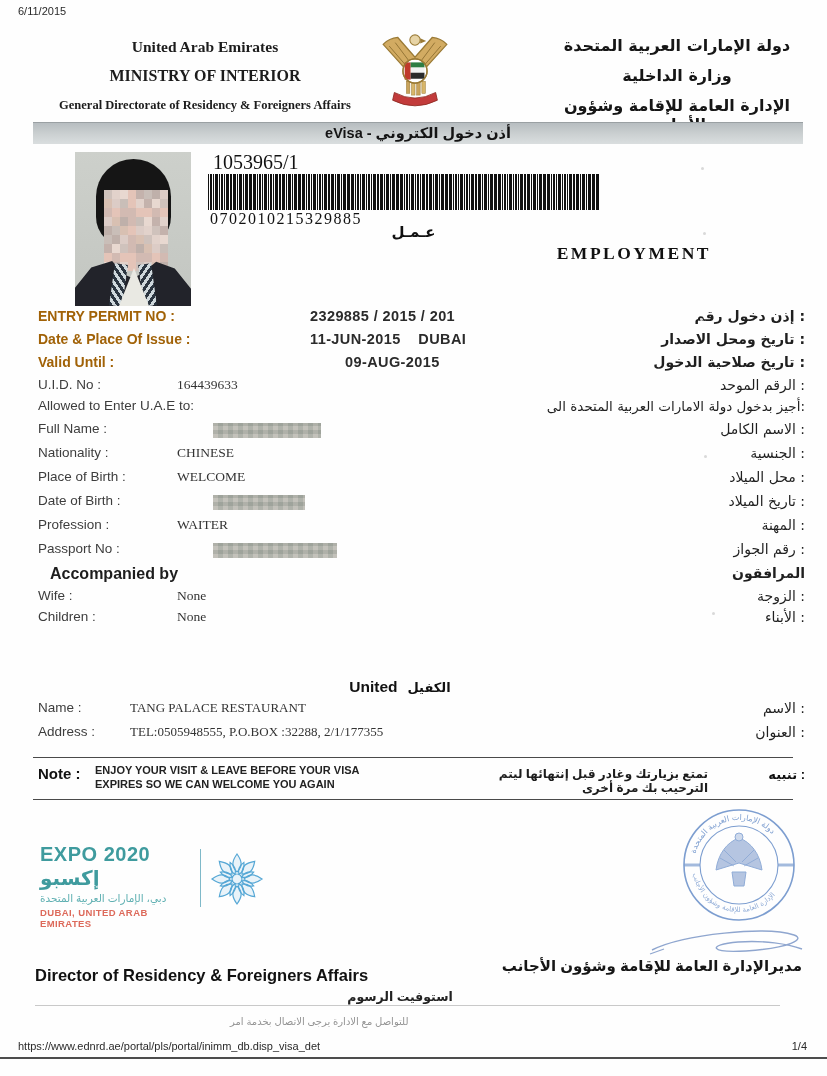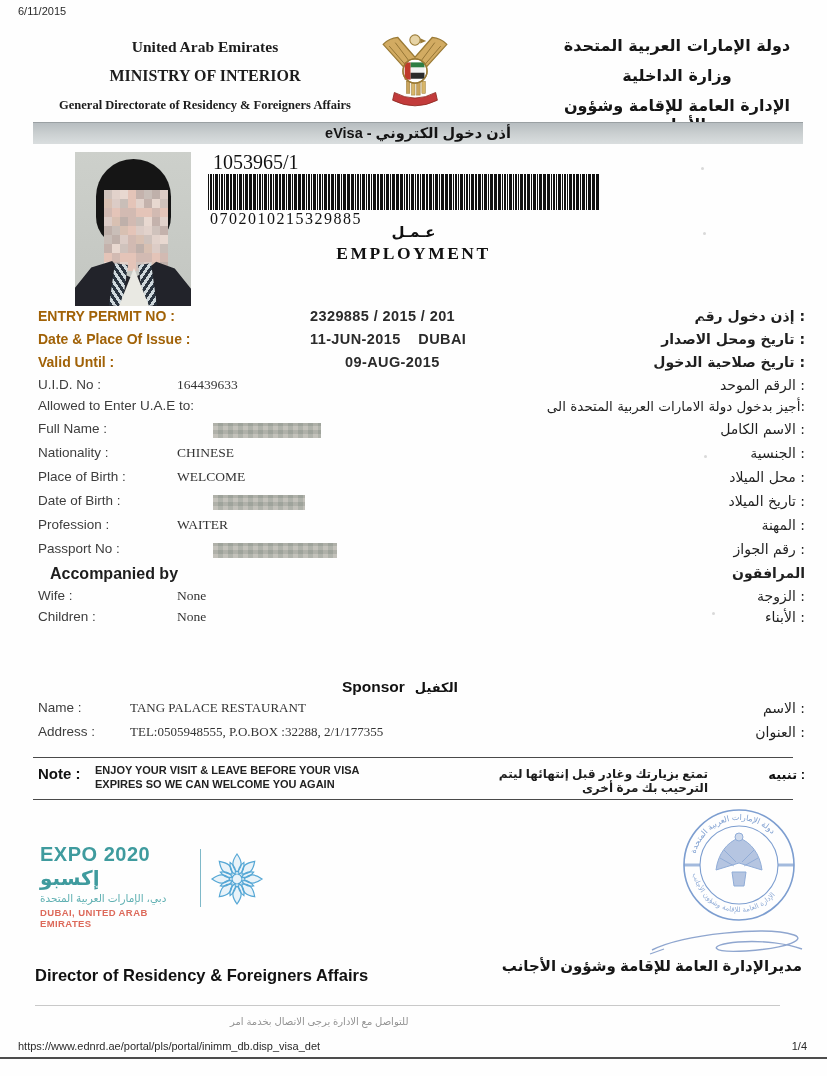--- a/index.html
+++ b/index.html
@@ -43,21 +43,21 @@
   .scarf-r{position:absolute;left:66px;bottom:0;width:13px;height:42px;transform:rotate(-8deg);
            background:repeating-linear-gradient(-48deg,#2b3540 0 3px,#cfd8dc 3px 6px);}
 
   
   .file-no{left:213px;top:151px;font-family:"Liberation Serif","DejaVu Serif",serif;font-size:20px;color:#111;}
   .barcode{left:208px;top:174px;width:400px;height:36px;font-size:0;white-space:nowrap;overflow:hidden;}
   .barcode i{display:inline-block;height:36px;background:#101010;}
   .barcode-no{left:210px;top:210px;font-family:"Liberation Serif","DejaVu Serif",serif;font-size:16px;letter-spacing:1.5px;color:#111;}
 
   .vtype-ar{left:100px;top:223px;width:627px;text-align:center;font-weight:bold;font-size:15px;color:#111;}
-  .vtype-en{left:100px;top:243px;width:627px;text-align:center;font-weight:bold;font-size:17.5px;letter-spacing:2.5px;
+  .vtype-en{left:84px;top:243px;width:627px;text-align:right;font-weight:bold;font-size:17.5px;letter-spacing:2.5px;
             font-family:"Liberation Serif","DejaVu Serif",serif;color:#111;}
 
   
   .fields{left:0;top:308px;width:827px;}
   .frow{position:relative;height:24px;}
   .frow.r1,.frow.r2,.frow.r3{height:23px;}
   .frow.r4{height:21px;}
   .frow.r5{height:23px;}
   .frow.r12{height:23px;margin-left:12px;}
   .frow.r13{height:21px;}
@@ -251,21 +251,21 @@
         <span class="flabel-ar">الزوجة :</span>
       </div>
       <div class="frow r14">
         <span class="flabel">Children :</span>
         <span class="fvalue">None</span>
         <span class="flabel-ar">الأبناء :</span>
       </div>
     </div>
 
   <div class="abs sponsor-hd">
-    <span class="sp-en">Sponsor</span><span class="sp-ar">الكفيل</span>
+    <span class="sp-en">United</span><span class="sp-ar">الكفيل</span>
   </div>
   <div class="abs sponsor-rows">
       <div class="srow">
         <span class="flabel">Name :</span>
         <span class="fvalue">TANG PALACE RESTAURANT</span>
         <span class="flabel-ar">الاسم :</span>
       </div>
       <div class="srow">
         <span class="flabel">Address :</span>
         <span class="fvalue">TEL:0505948555, P.O.BOX :32288, 2/1/177355</span>
@@ -348,20 +348,21 @@
   </div>
   <div class="abs signature">
     <svg width="160" height="42" viewBox="0 0 160 42">
       <path d="M4 32 C36 16 118 8 146 17 C158 21 142 30 98 33 C62 35 58 27 90 24 C116 22 140 26 154 31" fill="none" stroke="#8fa6cf" stroke-width="1.4"></path>
       <path d="M2 36 L16 31" fill="none" stroke="#8fa6cf" stroke-width="1.2"></path>
     </svg>
   </div>
 
   <div class="abs dir-ar">مديرالإدارة العامة للإقامة وشؤون الأجانب</div>
   <div class="abs dir-en">Director of Residency &amp; Foreigners Affairs</div>
+  <div class="abs fees-ar">استوفيت الرسوم</div>
   <div class="abs footer-line"></div>
   <div class="abs contact-ar">للتواصل مع الادارة يرجى الاتصال بخدمة امر</div>
   <div class="abs bottom-url">https://www.ednrd.ae/portal/pls/portal/inimm_db.disp_visa_det</div>
   <div class="abs page-num">1/4</div>
   <div class="abs scan-edge"></div>
 
   <div class="abs artifact" style="left:701px;top:167px;"></div>
   <div class="abs artifact" style="left:703px;top:232px;"></div>
   <div class="abs artifact" style="left:700px;top:318px;"></div>
   <div class="abs artifact" style="left:704px;top:455px;"></div>

